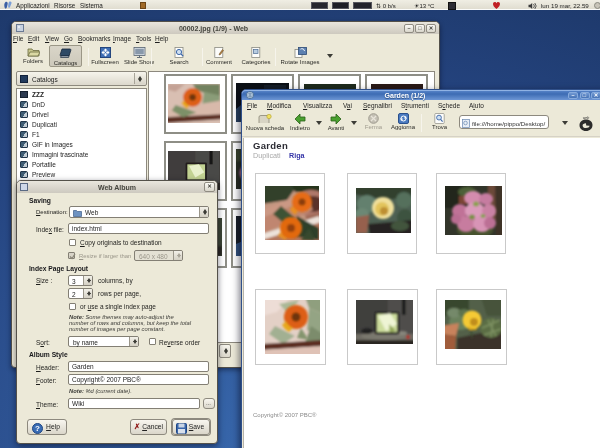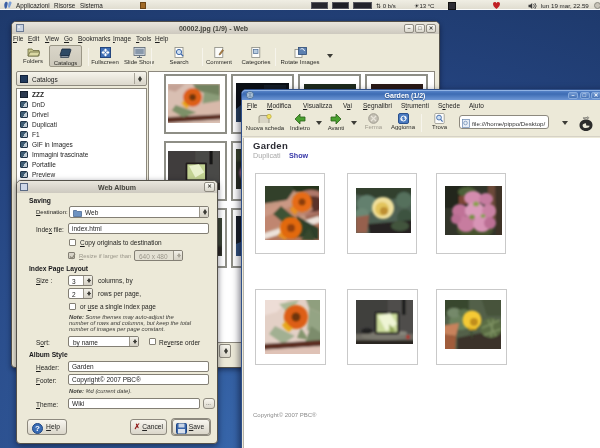--- a/index.html
+++ b/index.html
@@ -492,21 +492,21 @@
     </div>
     <div class="abs" style="left:320px;top:10px;width:0;height:0;border-left:3.5px solid transparent;border-right:3.5px solid transparent;border-top:4.5px solid #3c3c36"></div>
     <svg class="abs" style="left:336px;top:4px" width="16" height="17" viewBox="0 0 16 17">
       <text x="8" y="3.6" text-anchor="middle" font-size="3.6" fill="#333" font-style="italic" font-family="Liberation Sans">web</text>
       <path d="M8 4.5 C12.2 4.5 14.5 7 14.5 10 C14.5 13.5 11.8 16 8 16 C4.2 16 1.5 13.4 1.5 10.2 C1.5 7.2 4 4.5 8 4.5 Z M8 8.2 C5.8 8.2 4.6 9.2 4.6 10.4 C4.6 12 6 13 8 13 C10 13 11.4 12.2 11.6 10.8 L8.2 10.4 Z" fill="#2c2c2c" fill-rule="evenodd"></path>
     </svg>
   </div>
   <div id="br-content">
     <div class="abs" style="left:9px;top:1.5px;font-size:9.5px;font-weight:bold;color:#2b2b33;letter-spacing:0.3px">Garden</div>
     <div class="abs" style="left:9px;top:13px;font-size:7.2px;color:#a8a8a8">Duplicati</div>
-    <div class="abs" style="left:45px;top:13px;font-size:7.2px;font-weight:bold;color:#3636a8">Show</div>
+    <div class="abs" style="left:45px;top:13px;font-size:7.2px;font-weight:bold;color:#3636a8">Riga</div>
 
     <div class="pfr" style="left:10.5px;top:35px;width:70px;height:81px">
       <svg style="left:9px;top:12px" width="54" height="54" viewBox="0 0 54 54">
         <g filter="url(#b1)">
         <rect x="-3" y="-3" width="60" height="60" fill="#c29680"></rect>
         <path d="M-3 -3 H34 L22 14 L-3 18 Z" fill="#31412c"></path>
         <path d="M26 -3 H57 V8 L30 6 Z" fill="#27351f"></path>
         <ellipse cx="46" cy="17" rx="17" ry="13" fill="#b0786a"></ellipse>
         <ellipse cx="48" cy="18" rx="11" ry="8" fill="#5a322a"></ellipse>
         <path d="M57 26 L40 30 L44 40 L57 38 Z" fill="#a06a58"></path>

